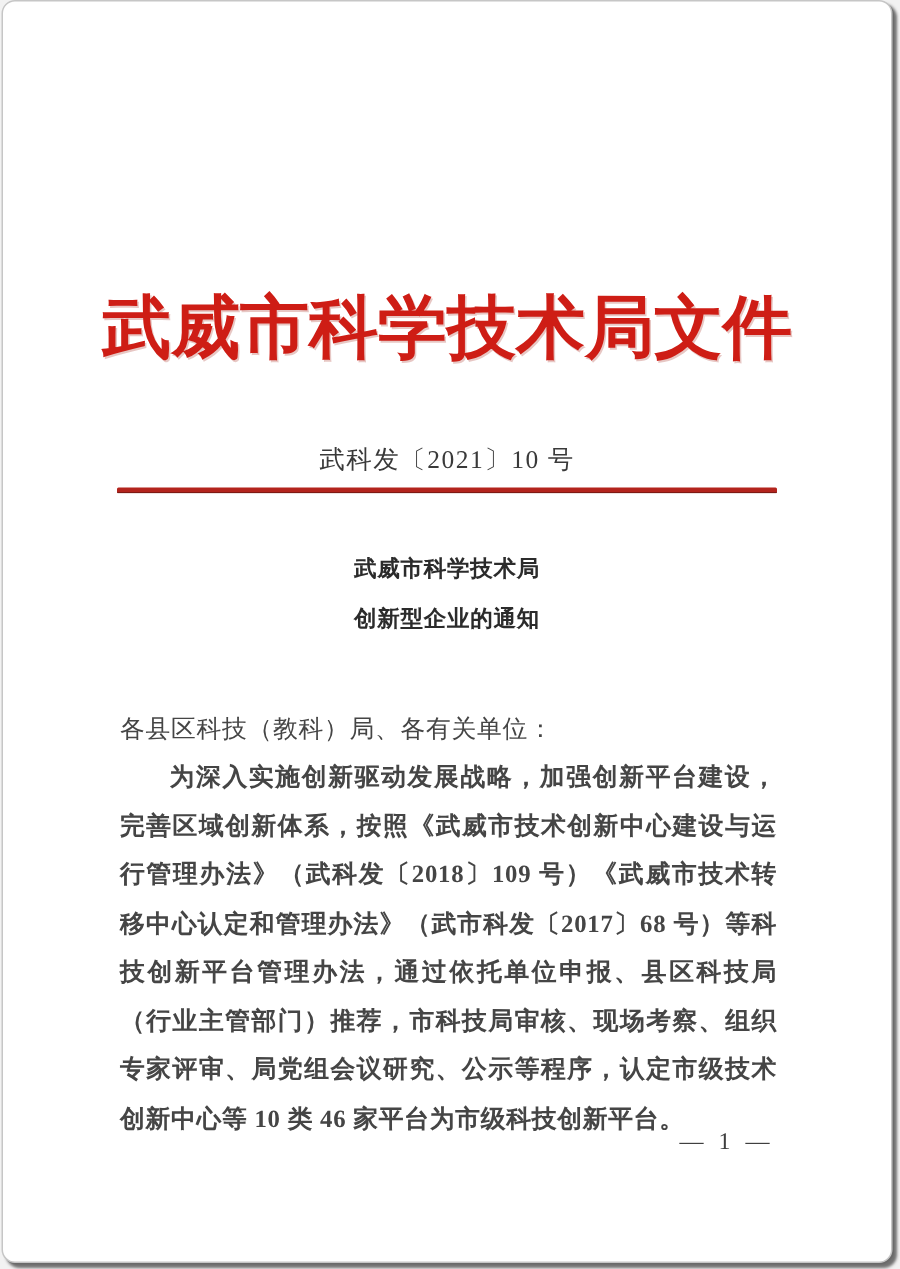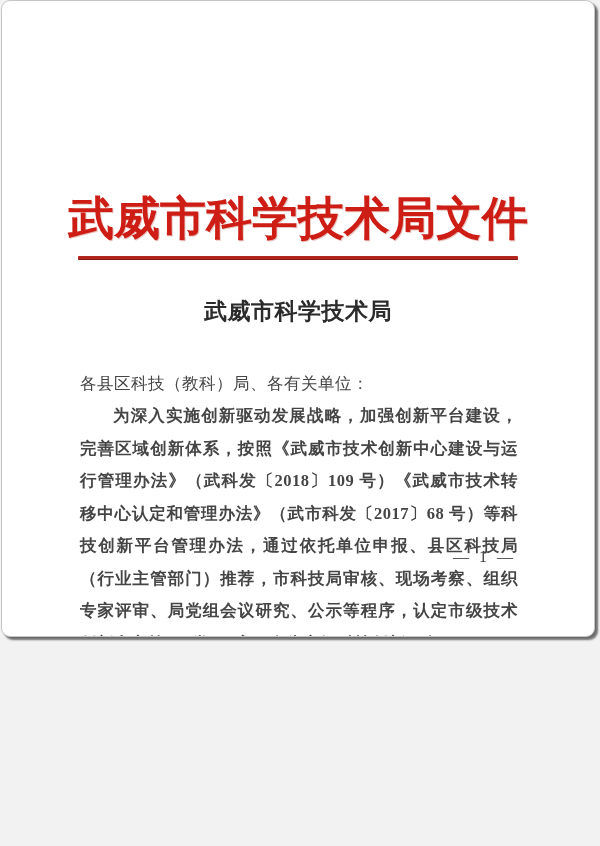--- a/index.html
+++ b/index.html
@@ -16,21 +16,21 @@
     overflow: hidden;
   }
   .canvas {
     position: relative;
     width: 600px; height: 846px;
     background: #f2f2f2;
   }
   .page {
     position: absolute;
     left: 1px; top: 0;
-    width: 594px; height: 637px;
+    width: 594px; height: 842px;
     background: #ffffff;
     border: 1px solid #c6c6c6;
     border-radius: 9px;
     box-shadow: 3px 3px 2px rgba(90,90,90,0.85), 1px 1px 0 rgba(150,150,150,0.5);
     overflow: hidden;
   }
   .letterhead {
     margin-top: 188px;
     text-align: center;
     font-size: 46px;
@@ -50,21 +50,21 @@
   .red-divider {
     margin: 7px 76px 0 76px;
     height: 4px;
     background: var(--divider-red);
     border-bottom: 1px solid #7e1a14;
     border-radius: 1px;
   }
   .notice-title {
     margin-top: 35px;
     text-align: center;
-    font-size: 23px;
+    font-size: 15px;
     font-weight: bold;
     color: var(--text-dark);
     line-height: 33px;
     letter-spacing: 0.5px;
   }
   .doc-body {
     margin: 40px 76px 0 78px;
     font-size: 16.5px;
     color: var(--text-body);
     line-height: 32.5px;
@@ -85,25 +85,27 @@
   }
 </style>
 </head>
 <body>
 
 <div class="canvas">
   <div class="page">
 
     <div class="letterhead">武威市科学技术局文件</div>
 
+    <div class="doc-number">武科发〔2021〕10 号</div>
 
     <div class="red-divider"></div>
 
     <div class="notice-title">
       <div>武威市科学技术局</div>
+      <div>创新型企业的通知</div>
     </div>
 
     <div class="doc-body">
       <div class="salutation">各县区科技（教科）局、各有关单位：</div>
       <p class="paragraph">为深入实施创新驱动发展战略，加强创新平台建设，完善区域创新体系，按照《武威市技术创新中心建设与运行管理办法》（武科发〔2018〕109 号）《武威市技术转移中心认定和管理办法》（武市科发〔2017〕68 号）等科技创新平台管理办法，通过依托单位申报、县区科技局（行业主管部门）推荐，市科技局审核、现场考察、组织专家评审、局党组会议研究、公示等程序，认定市级技术创新中心等 10 类 46 家平台为市级科技创新平台。</p>
     </div>
 
     <div class="page-number">— 1 —</div>
 
   </div>

